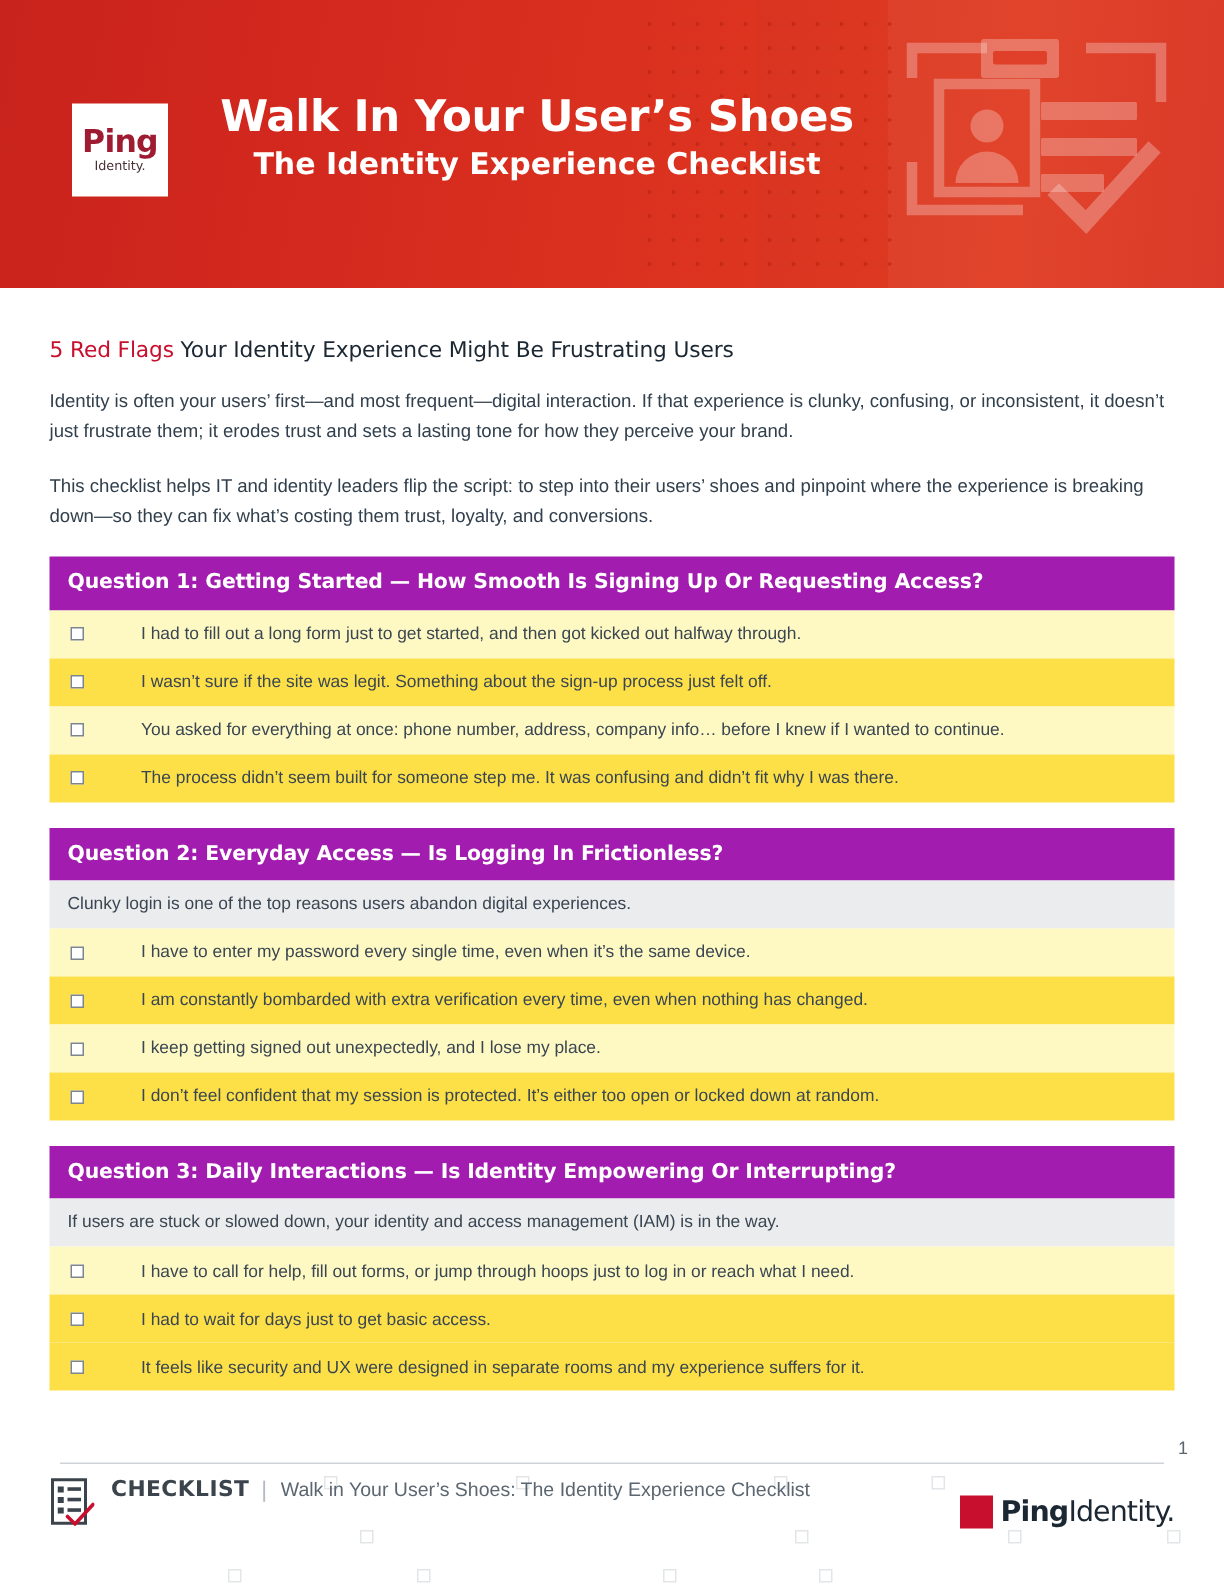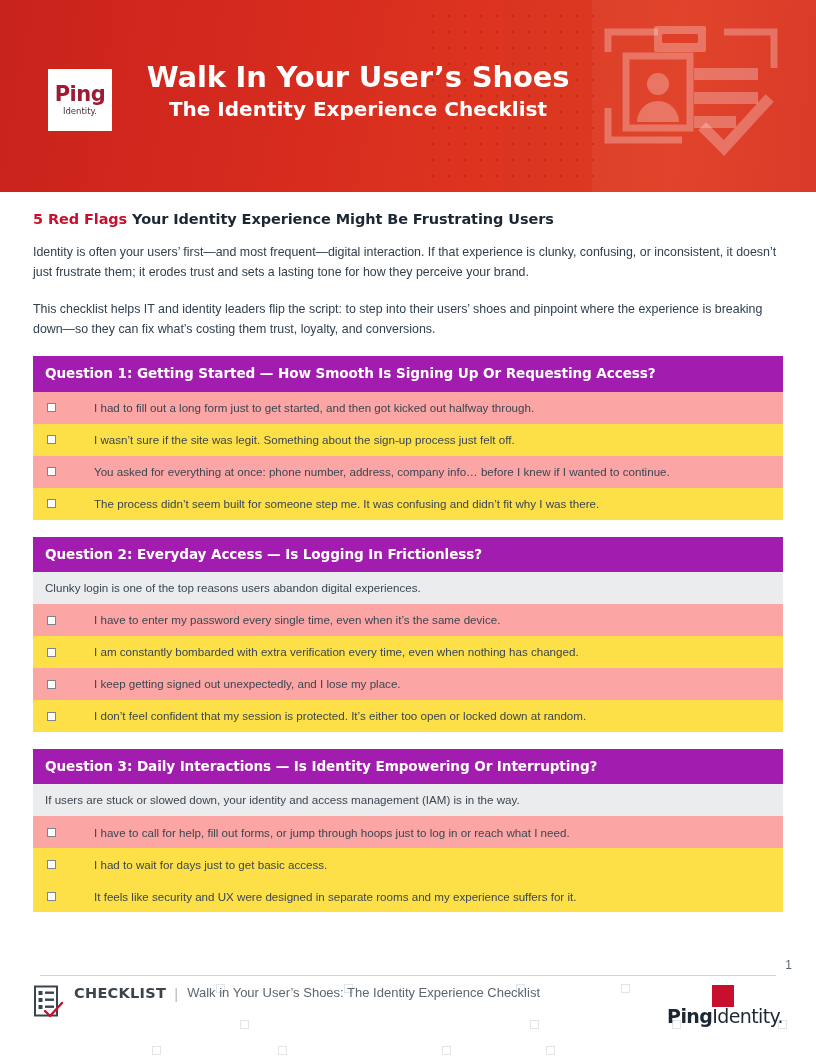--- a/index.html
+++ b/index.html
@@ -101,23 +101,23 @@
   }
 
   
   .content {
     position: absolute;
     left: 0; top: 192px; right: 0;
     padding: 0 33px;
   }
 
   .heading {
-    margin-top: 19px;
-    font-family: "DejaVu Sans", sans-serif;
-    font-weight: 700;
+    margin-top: 34px;
+    font-family: "DejaVu Sans", sans-serif;
+    font-weight: 400;
     font-size: 14.5px;
     color: #1b2733;
     letter-spacing: -0.1px;
   }
   .heading .hl { color: #C8102E; }
 
   .para {
     margin-top: 15px;
     font-size: 12.4px;
     line-height: 1.62;
@@ -148,21 +148,21 @@
   }
 
   .qrow {
     display: flex;
     align-items: center;
     min-height: 32px;
     padding: 0 12px;
     font-size: 11.6px;
     color: #3a4652;
   }
-  .qrow.odd  { background: #fca5a5; }
+  .qrow.odd  { background: #fef9c3; }
   .qrow.even { background: #fde047; }
 
   .qbox {
     flex: 0 0 auto;
     width: 9px; height: 9px;
     border: 1px solid #7d858d;
     margin-right: 38px;
     margin-left: 2px;
     background: #ffffff;
   }
@@ -199,21 +199,21 @@
   .f-pipe {
     color: #b3bac0;
     font-size: 15px;
     margin: 0 9px 0 8px;
   }
   .f-title {
     font-size: 13px;
     color: #5b6670;
   }
   .f-spacer { flex: 1 1 auto; }
-  .f-logo { display: flex; align-items: center; flex-direction: column; }
+  .f-logo { display: flex; align-items: center; }
   .f-logo-sq {
     width: 22px; height: 22px;
     background: #C8102E;
     margin-right: 5px;
   }
   .f-logo-txt {
     font-family: "DejaVu Sans", sans-serif;
     font-size: 19px;
     color: #1b2733;
     letter-spacing: -0.6px;

